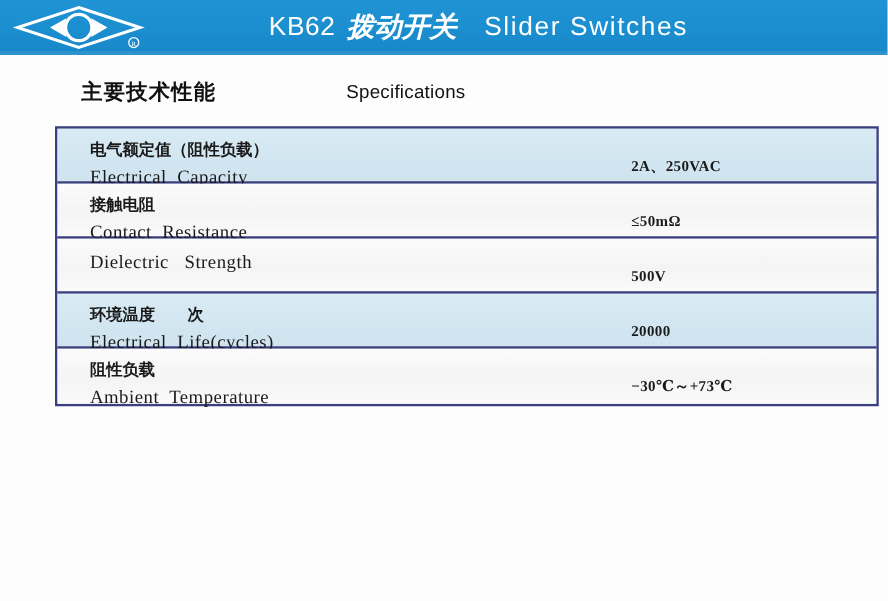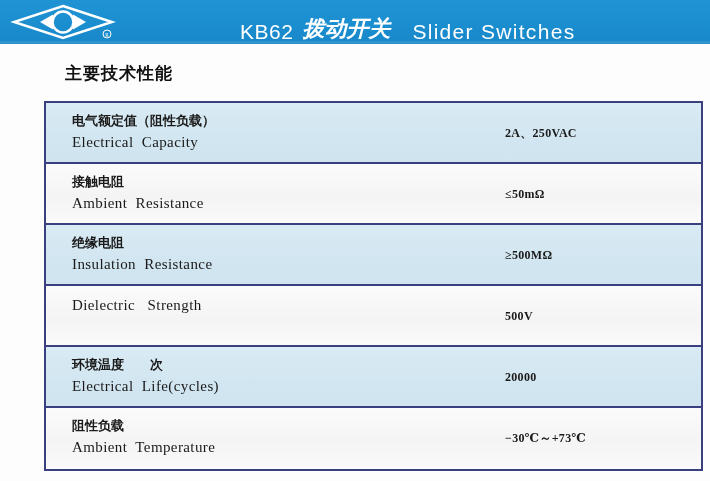--- a/index.html
+++ b/index.html
@@ -40,25 +40,25 @@
     left: 8px;
     top: 3px;
     width: 110px;
     height: 38px;
   }
   .logo svg { display: block; }
 
   
   .header-title {
     position: absolute;
-    left: 240px;
+    left: 215px;
     top: 0;
     height: 44px;
     display: flex;
-    align-items: flex-end;
+    align-items: center;
     white-space: nowrap;
     color: #ffffff;
   }
   .title-model {
     font-family: "Liberation Sans", sans-serif;
     font-size: 21px;
     font-weight: 500;
     letter-spacing: 0.5px;
   }
   .title-cn {
@@ -111,21 +111,21 @@
     position: absolute;
     left: 44px;
     top: 101px;
     width: 659px;
     border: 2px solid #3a3f80;
     box-sizing: border-box;
     background: #ffffff;
   }
   .spec-row {
     position: relative;
-    height: 61px;
+    height: 44px;
     border-bottom: 2px solid #3a3f80;
     box-sizing: border-box;
     display: flex;
     align-items: center;
     text-decoration: underline;
   }
   .spec-row:last-child {
     border-bottom: none;
   }
   .spec-row.tint-blue {
@@ -197,47 +197,41 @@
   <div class="header-title">
     <span class="title-model">KB62</span>
     <span class="title-cn">拨动开关</span>
     <span class="title-en">Slider  Switches</span>
   </div>
 
 </div>
 
 <div class="section-heading">
   <span class="heading-cn">主要技术性能</span>
+  <span class="heading-en">Specifications</span>
 </div>
 
 <div class="spec-table">
 
   <div class="spec-row tint-blue">
     <div class="spec-label">
       <div class="label-cn">电气额定值（阻性负载）</div>
       <div class="label-en">Electrical  Capacity</div>
     </div>
     <div class="spec-value">2A、250VAC</div>
   </div>
 
   <div class="spec-row tint-plain">
     <div class="spec-label">
       <div class="label-cn">接触电阻</div>
-      <div class="label-en">Ambient  Resistance</div>
+      <div class="label-en">Contact  Resistance</div>
     </div>
     <div class="spec-value">≤50mΩ</div>
   </div>
 
-  <div class="spec-row tint-blue">
-    <div class="spec-label">
-      <div class="label-cn">绝缘电阻</div>
-      <div class="label-en">Insulation  Resistance</div>
-    </div>
-    <div class="spec-value">≥500MΩ</div>
-  </div>
 
   <div class="spec-row tint-plain">
     <div class="spec-label">
       <div class="label-en">Dielectric   Strength</div>
     </div>
     <div class="spec-value">500V</div>
   </div>
 
   <div class="spec-row tint-blue">
     <div class="spec-label">

